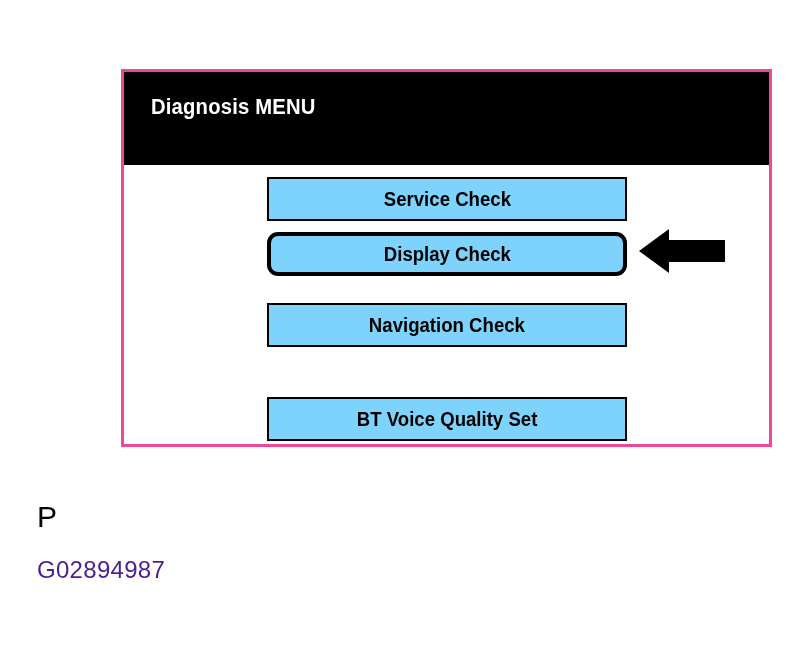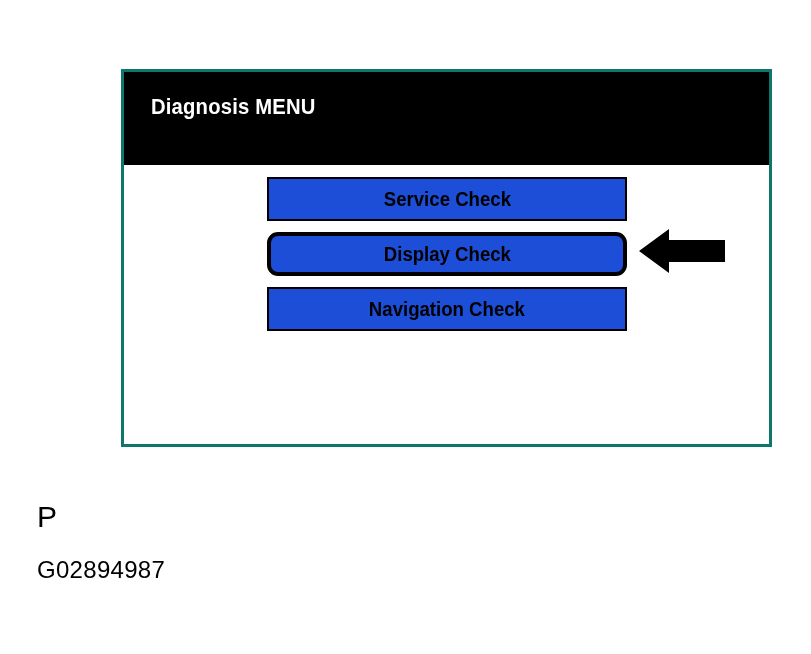--- a/index.html
+++ b/index.html
@@ -18,21 +18,21 @@
   }
 
   
   #device-panel {
     position: absolute;
     left: 121px;
     top: 69px;
     width: 651px;
     height: 378px;
     box-sizing: border-box;
-    border: 3px solid #0f766e;
+    border: 3px solid #ec4899;
     background: #ffffff;
   }
 
   #panel-titlebar {
     position: absolute;
     left: 0;
     top: 0;
     right: 0;
     height: 93px;
     background: #000000;
@@ -62,21 +62,21 @@
     background: #ffffff;
   }
 
   .menu-button {
     position: absolute;
     left: 143px;
     width: 360px;
     height: 44px;
     box-sizing: border-box;
     border: 2px solid #000000;
-    background: #1d4ed8;
+    background: #7dd3fc;
     display: flex;
     align-items: center;
     justify-content: center;
     cursor: pointer;
   }
 
   .menu-button.selected {
     border-width: 4px;
   }
 
@@ -86,21 +86,21 @@
     line-height: 22px;
     white-space: nowrap;
     transform: scaleX(0.93);
     transform-origin: center center;
     color: #000000;
   }
 
   
   .row-0 { top: 12px; }
   .row-1 { top: 67px; border-radius: 11px; }
-  .row-2 { top: 122px; }
+  .row-2 { top: 138px; }
   .row-3 { top: 177px; }
   .row-4 { top: 232px; }
 
   
   #pointer-arrow {
     position: absolute;
     left: 639px;
     top: 228px;
     width: 86px;
     height: 46px;
@@ -120,21 +120,21 @@
     font-weight: normal;
     color: #000000;
   }
 
   #caption-code {
     margin-top: 22px;
     font-size: 24px;
     line-height: 28px;
     font-weight: normal;
     letter-spacing: 0.3px;
-    color: #000000;
+    color: #4c1d95;
   }
 </style>
 </head>
 <body>
 
 <div id="device-panel">
 
   <div id="panel-titlebar">
     <div id="panel-title">Diagnosis MENU</div>
   </div>
@@ -147,20 +147,23 @@
 
     <div class="menu-button row-1 selected">
       <span class="menu-button-label">Display Check</span>
     </div>
 
     <div class="menu-button row-2">
       <span class="menu-button-label">Navigation Check</span>
     </div>
 
 
+    <div class="menu-button row-4">
+      <span class="menu-button-label">BT Voice Quality Set</span>
+    </div>
 
   </div>
 </div>
 
 <div id="pointer-arrow">
   <svg width="86" height="46" viewBox="0 0 86 46" xmlns="http://www.w3.org/2000/svg">
     <polygon points="0,23 30,1 30,12 86,12 86,34 30,34 30,45" fill="#000000"></polygon>
   </svg>
 </div>
 

